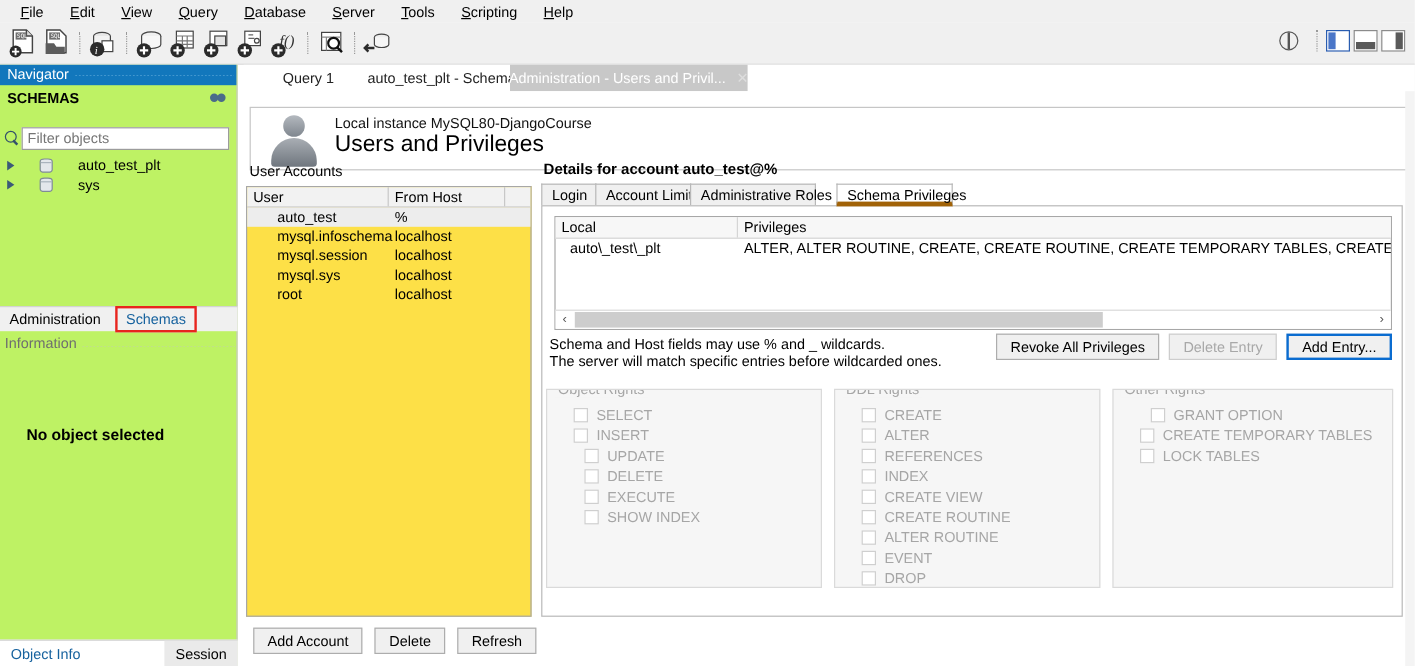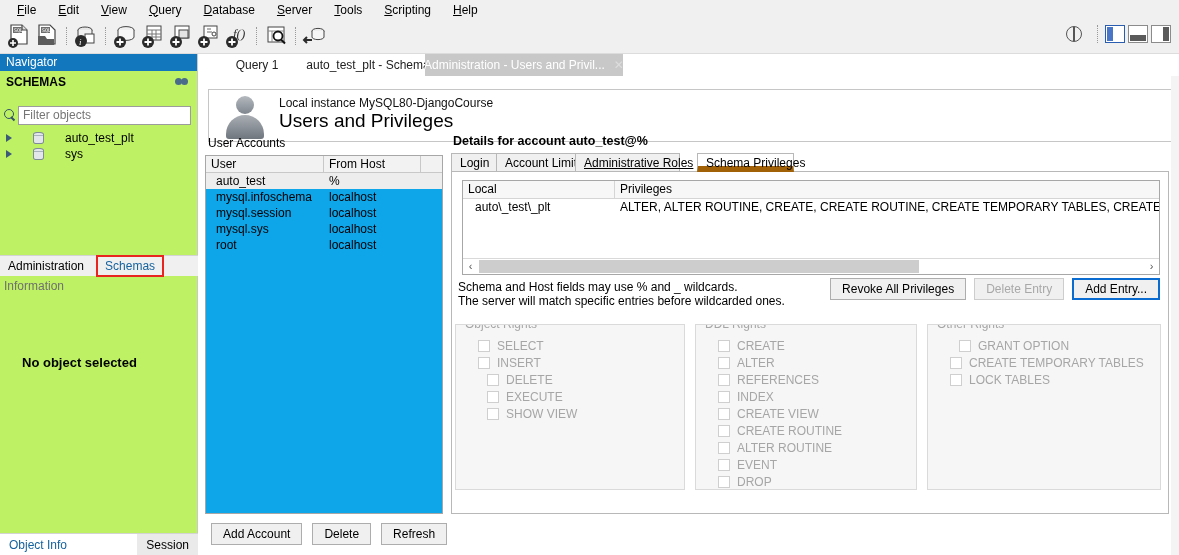--- a/index.html
+++ b/index.html
@@ -153,47 +153,47 @@
   .avatar .body { position: absolute; left: 3px; top: 21px; width: 38px; height: 24px;
     border-radius: 19px 19px 3px 3px; background: linear-gradient(#a9aeb4, #6f767e); }
   .hdr-sub { position: absolute; left: 70px; top: 6px; font-size: 12px; color: #111; }
   .hdr-title { position: absolute; left: 70px; top: 20px; font-size: 19px; color: #000; }
 
   .lbl-user-accounts { position: absolute; left: 5px; top: 60px; font-size: 12px; color: #000; }
   .lbl-details { position: absolute; left: 250px; top: 58px; font-size: 12.5px; font-weight: bold; color: #000; }
 
   
   .ua-box { position: absolute; left: 2px; top: 79px; width: 238px; height: 359px;
-            border: 1px solid #a7a7a7; background: #0ea5e9; }
+            border: 1px solid #a7a7a7; background: #fde047; }
   .ua-head { display: flex; height: 17px; background: #f2f2f2; border-bottom: 1px solid #c8c8c8; }
   .ua-head div { font-size: 12px; color: #000; padding: 1px 0 0 5px; border-right: 1px solid #c8c8c8; }
   .ua-h-user { width: 118px; }
   .ua-h-host { width: 97px; }
   .ua-h-pad { flex: 1; border-right: none !important; }
   .ua-row { display: flex; height: 16px; align-items: center; cursor: default; }
   .ua-row.sel { background: #ededed; }
-  .ua-c1 { width: 118px; padding-left: 10px; font-size: 12px; }
+  .ua-c1 { width: 118px; padding-left: 25px; font-size: 12px; }
   .ua-c2 { width: 97px; padding-left: 5px; font-size: 12px; }
 
   .ua-btns { position: absolute; left: 8px; top: 447px; display: flex; gap: 10px; }
   .btn {
     border: 1px solid #adadad; background: #f0f0f0; font-size: 12px; color: #000;
     height: 22px; padding: 0 11px; cursor: default; font-family: "Liberation Sans", sans-serif;
   }
   .btn:disabled, .btn.disabled { color: #a8a8a8; background: #f0f0f0; border-color: #cdcdcd; }
   .btn.focus { border: 2px solid #0a6cd0; }
 
   
   .det-tabs { position: absolute; left: 248px; top: 77px; width: 718px; height: 19px; }
   .dt {
     position: absolute; top: 0; height: 19px; line-height: 19px; font-size: 12px;
     padding: 0 8px; color: #000; cursor: default;
     border: 1px solid #b8b8b8; background: #f0f0f0; border-bottom: none; white-space: nowrap;
   }
-  .dt.active { background: #fff; border-bottom: 6px solid #a16207; z-index: 3; }
+  .dt.active { background: #fff; border-bottom: 4px solid #a16207; z-index: 3; }
   .det-panel {
     position: absolute; left: 248px; top: 95px; width: 718px; height: 343px;
     border: 1px solid #b8b8b8; background: #fff;
   }
 
   .priv-box { position: absolute; left: 10px; top: 8px; width: 698px; height: 95px;
               border: 1px solid #a7a7a7; background: #fff; }
   .pv-head { display: flex; height: 18px; background: #f7f7f7; border-bottom: 1px solid #d5d5d5; }
   .pv-head div { font-size: 12px; padding: 1px 0 0 5px; }
   .pv-h-schema { width: 152px; border-right: 1px solid #d5d5d5; }
@@ -451,21 +451,21 @@
 
     <div class="ua-btns" id="ua-btns">
         <button class="btn">Add Account</button>
         <button class="btn">Delete</button>
         <button class="btn">Refresh</button>
       </div>
 
     <div class="det-tabs" id="det-tabs">
         <div class="dt" style="left: 0px; width: 46px;">Login</div>
         <div class="dt" style="left: 45px; width: 80px;">Account Limits</div>
-        <div class="dt" style="left: 124px; width: 105px; text-decoration: underline;">Administrative Roles</div>
+        <div class="dt" style="left: 124px; width: 105px;">Administrative Roles</div>
         <div class="dt active" style="left: 246px; width: 97px;">Schema Privileges</div>
       </div>
 
     <div class="det-panel">
 
       <div class="priv-box">
         <div class="pv-head">
           <div class="pv-h-schema">Local</div>
           <div class="pv-h-priv">Privileges</div>
         </div>
@@ -502,29 +502,33 @@
             <div class="cb-row">
               <span class="cb"></span>
               <span class="cb-label">SELECT</span>
             </div>
             <div class="cb-row">
               <span class="cb"></span>
               <span class="cb-label">INSERT</span>
             </div>
             <div class="cb-row indent">
               <span class="cb"></span>
+              <span class="cb-label">UPDATE</span>
+            </div>
+            <div class="cb-row indent">
+              <span class="cb"></span>
               <span class="cb-label">DELETE</span>
             </div>
             <div class="cb-row indent">
               <span class="cb"></span>
               <span class="cb-label">EXECUTE</span>
             </div>
             <div class="cb-row indent">
               <span class="cb"></span>
-              <span class="cb-label">SHOW VIEW</span>
+              <span class="cb-label">SHOW INDEX</span>
             </div>
           </div>
       </div>
 
       <div class="grp grp-ddl">
         <span class="grp-title">DDL Rights</span>
         <div class="grp-inner" id="grp1">
             <div class="cb-row">
               <span class="cb"></span>
               <span class="cb-label">CREATE</span>

